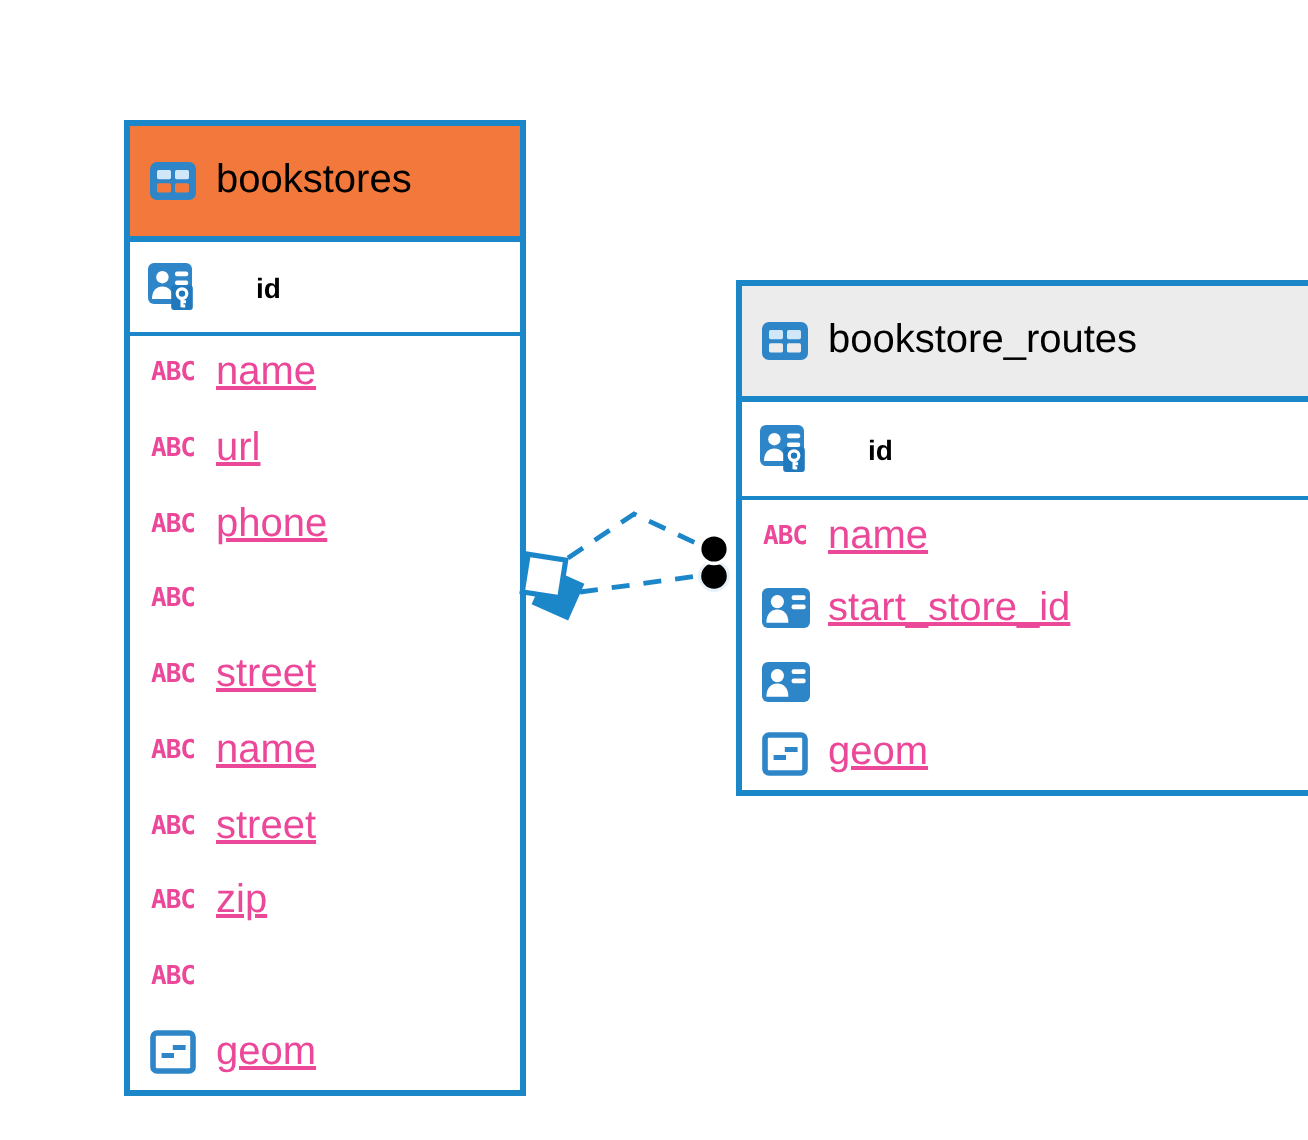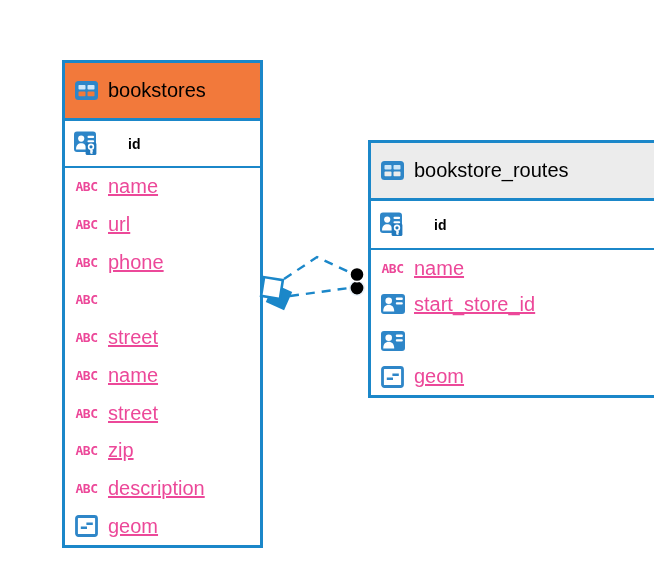--- a/index.html
+++ b/index.html
@@ -105,21 +105,20 @@
         <div class="row">
           <span class="abc">ABC</span>
           <span class="flabel">street</span>
         </div>
         <div class="row">
           <span class="abc">ABC</span>
           <span class="flabel">zip</span>
         </div>
         <div class="row">
           <span class="abc">ABC</span>
-          <span class="flabel">description</span>
         </div>
         <div class="row">
           <span class="icn">
       <svg width="26" height="26" viewBox="0 0 26 26">
         <rect x="2.5" y="3.5" width="20" height="19" rx="2" fill="none" stroke="#2e86c8" stroke-width="2.8"></rect>
         <path d="M6.8 14.8 h6.2 M12.4 10.8 h6.4" stroke="#2e86c8" stroke-width="2.5" fill="none"></path>
       </svg>
           </span>
           <span class="flabel">geom</span>
         </div>

